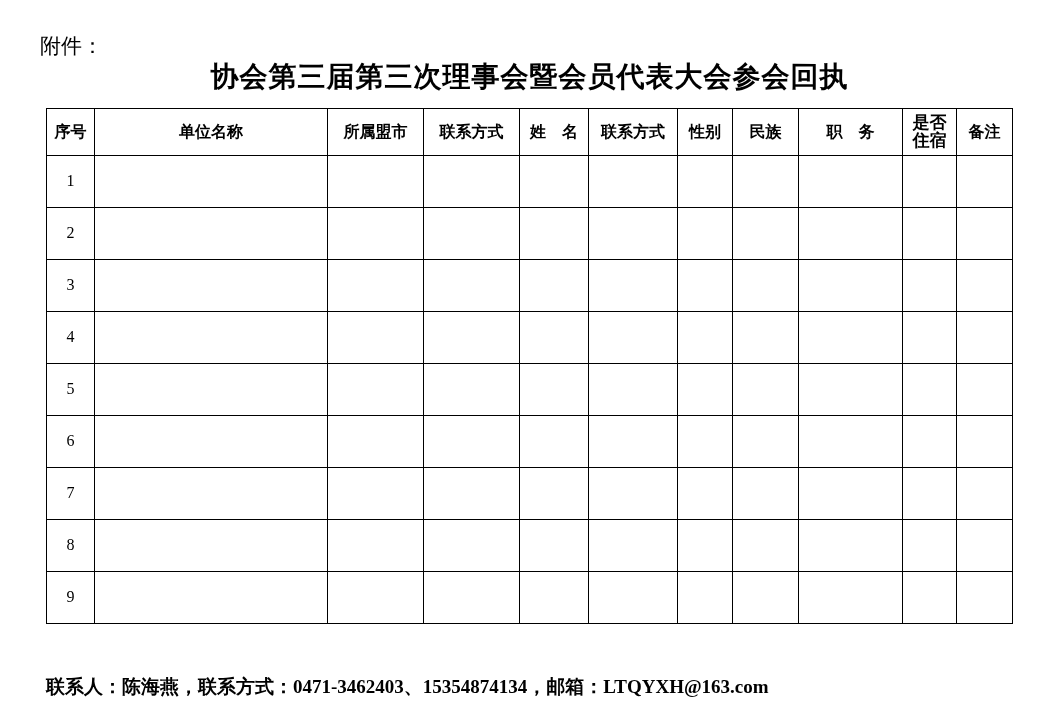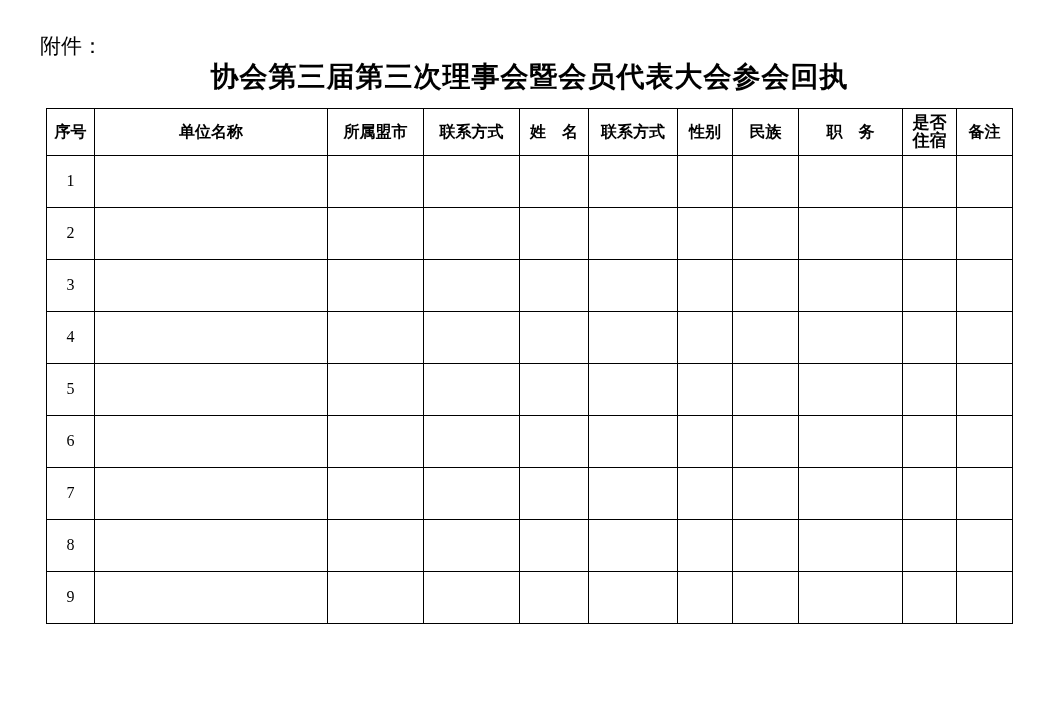--- a/index.html
+++ b/index.html
@@ -256,14 +256,15 @@
         <td></td>
         <td></td>
         <td></td>
         <td></td>
         <td></td>
         <td></td>
       </tr>
     </tbody>
   </table>
 
+  <div class="footer-contact">联系人：陈海燕，联系方式：0471-3462403、15354874134，邮箱：LTQYXH@163.com</div>
 
 </div>
 
 </body></html>

